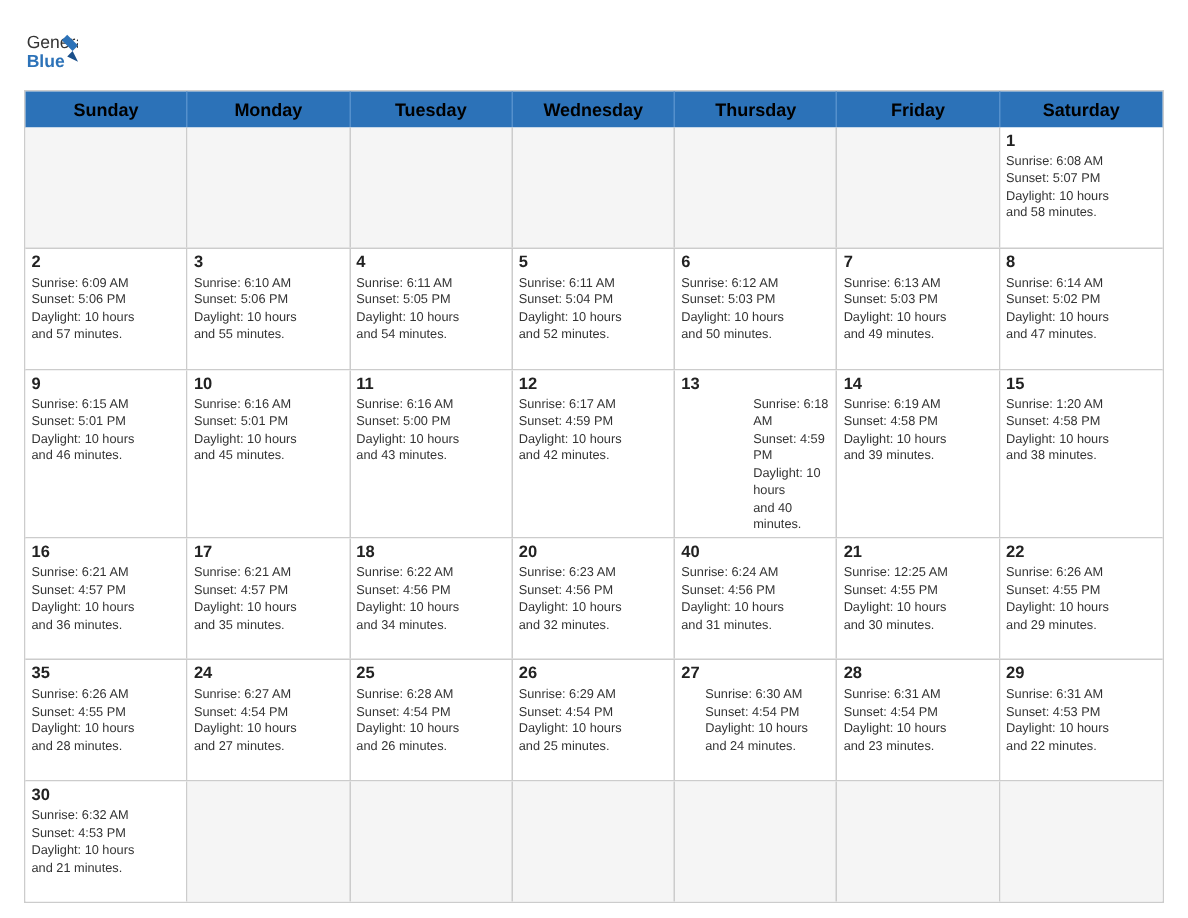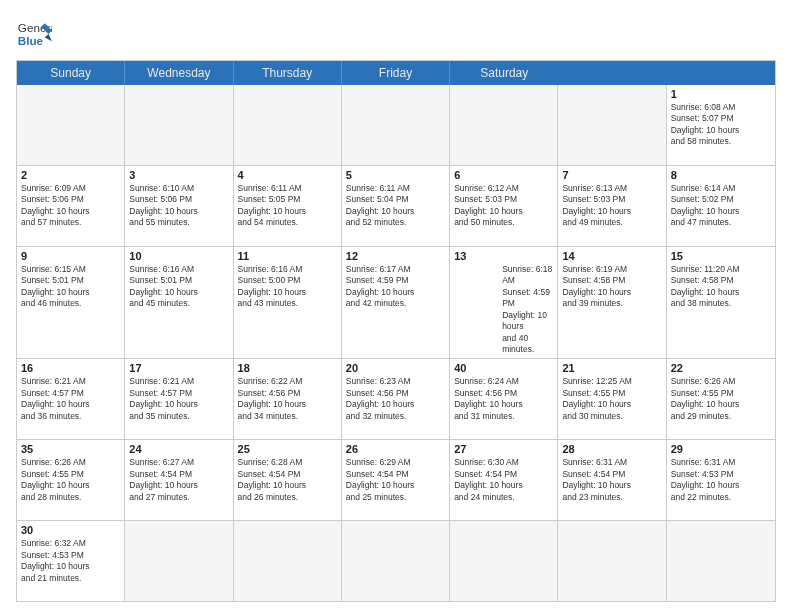--- a/index.html
+++ b/index.html
@@ -50,22 +50,22 @@
       display: flex;
       flex-direction: column;
       border: 1px solid #ccc;
     }
     .cal-header {
       display: grid;
       grid-template-columns: repeat(7, 1fr);
       background: #2c72b8;
     }
     .cal-header-cell {
-      color: #e5e5e5;
-      font-weight: normal;
+      color: #000000;
+      font-weight: bold;
       font-size: 12px;
       padding: 5px 4px;
       text-align: center;
       border-right: 1px solid #5590cc;
     }
     .cal-header-cell:last-child {
       border-right: none;
     }
     .cal-body {
       flex: 1;
@@ -124,20 +124,22 @@
     </div>
     <div class="title-block">
       <div class="month-title"></div>
       <div class="subtitle"></div>
     </div>
   </div>
 
   <div class="calendar">
     <div class="cal-header" id="cal-header">
         <div class="cal-header-cell">Sunday</div>
+        <div class="cal-header-cell">Monday</div>
+        <div class="cal-header-cell">Tuesday</div>
         <div class="cal-header-cell">Wednesday</div>
         <div class="cal-header-cell">Thursday</div>
         <div class="cal-header-cell">Friday</div>
         <div class="cal-header-cell">Saturday</div>
       </div>
     <div class="cal-body" id="cal-body">
         <div class="cal-row">
           <div class="cal-cell empty"></div>
           <div class="cal-cell empty"></div>
           <div class="cal-cell empty"></div>
@@ -241,21 +243,21 @@
           </div>
           <div class="cal-cell">
             <div class="day-number">14</div>
             <div class="day-info" style="white-space: pre-line;">Sunrise: 6:19 AM
 Sunset: 4:58 PM
 Daylight: 10 hours
 and 39 minutes.</div>
           </div>
           <div class="cal-cell">
             <div class="day-number">15</div>
-            <div class="day-info" style="white-space: pre-line;">Sunrise: 11:20 AM
+            <div class="day-info" style="white-space: pre-line;">Sunrise: 1:20 AM
 Sunset: 4:58 PM
 Daylight: 10 hours
 and 38 minutes.</div>
           </div>
         </div>
         <div class="cal-row">
           <div class="cal-cell">
             <div class="day-number">16</div>
             <div class="day-info" style="white-space: pre-line;">Sunrise: 6:21 AM
 Sunset: 4:57 PM
@@ -329,21 +331,21 @@
           </div>
           <div class="cal-cell">
             <div class="day-number">26</div>
             <div class="day-info" style="white-space: pre-line;">Sunrise: 6:29 AM
 Sunset: 4:54 PM
 Daylight: 10 hours
 and 25 minutes.</div>
           </div>
           <div class="cal-cell">
             <div class="day-number">27</div>
-            <div class="day-info" style="white-space: pre-line;">Sunrise: 6:30 AM
+            <div class="day-info" style="white-space: pre-line; margin-left: 16px;">Sunrise: 6:30 AM
 Sunset: 4:54 PM
 Daylight: 10 hours
 and 24 minutes.</div>
           </div>
           <div class="cal-cell">
             <div class="day-number">28</div>
             <div class="day-info" style="white-space: pre-line;">Sunrise: 6:31 AM
 Sunset: 4:54 PM
 Daylight: 10 hours
 and 23 minutes.</div>

